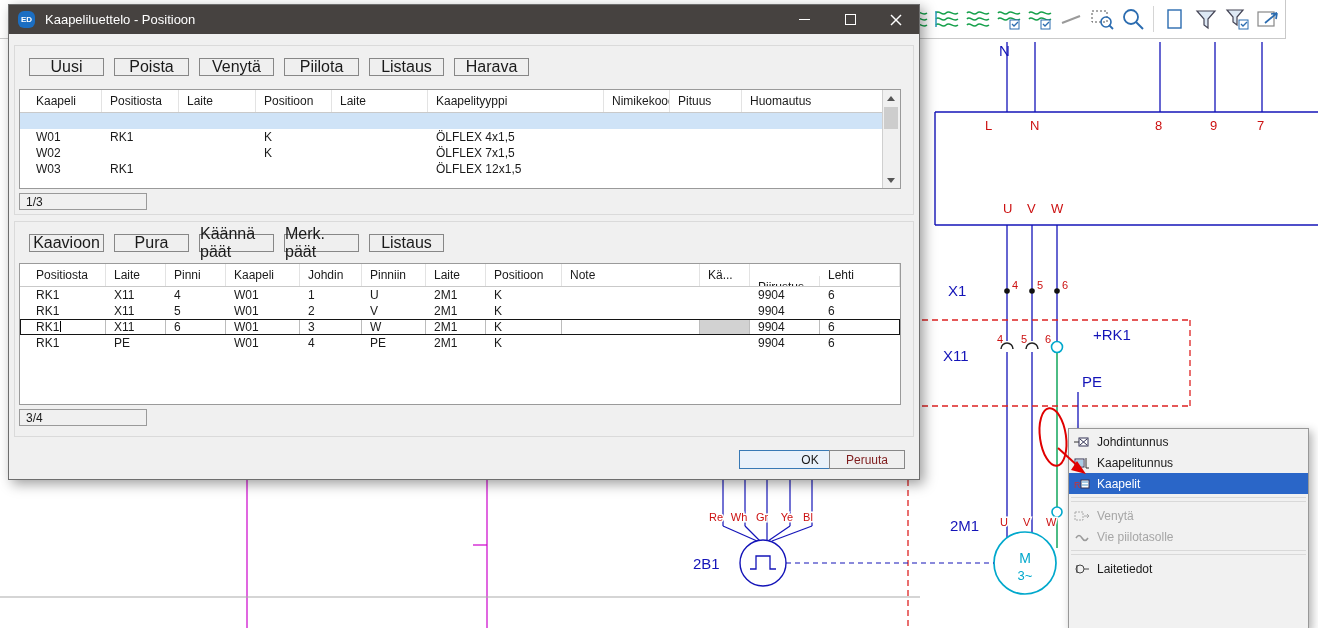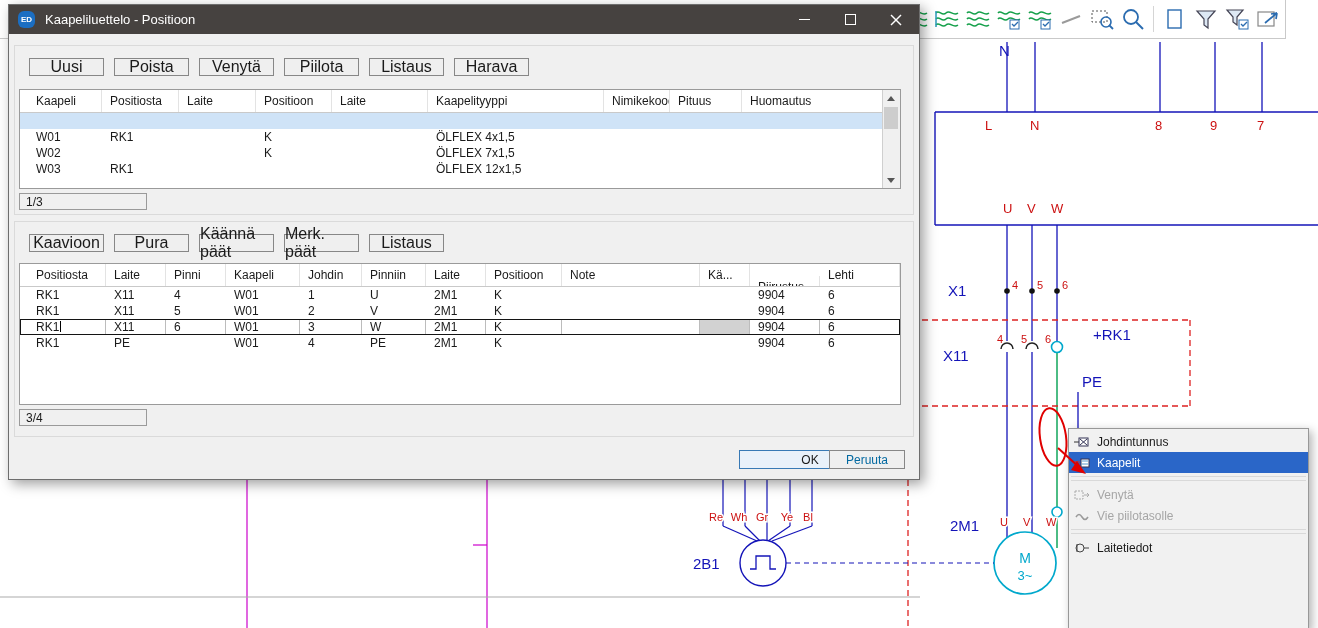--- a/index.html
+++ b/index.html
@@ -37,21 +37,21 @@
   #panel2{left:5px;top:216px;width:898px;height:214px;}
 
   .btnrow{position:absolute;display:flex;gap:10px;}
   #btnrow1{left:20px;top:53px;}
   #btnrow2{left:20px;top:229px;}
   .btn{width:75px;height:18px;background:#efefef;border:1px solid #878787;font-size:16px;color:#1a1a1a;
        display:flex;align-items:center;justify-content:center;box-sizing:border-box;}
   .btn-ok{position:absolute;left:730px;top:445px;width:96px;height:19px;background:#e9f1fa;border:1px solid #3879b5;
           font-size:12px;color:#1a1a1a;display:flex;align-items:center;justify-content:center;box-sizing:border-box;padding-left:46px;}
   .btn-cancel{position:absolute;left:820px;top:445px;width:76px;height:19px;background:#efefef;border:1px solid #878787;
-          font-size:12px;color:#0369a1;display:flex;align-items:center;justify-content:center;box-sizing:border-box;}
+          font-size:12px;color:#7f1d1d;display:flex;align-items:center;justify-content:center;box-sizing:border-box;}
 
   .grid{position:absolute;background:#ffffff;border:1px solid #9a9a9a;overflow:hidden;}
   #table1{left:10px;top:84px;width:880px;height:98px;}
   #table2{left:10px;top:258px;width:880px;height:140px;}
   .thead{display:flex;height:22px;border-bottom:1px solid #c9c9c9;background:#ffffff;}
   .th{font-size:12px;color:#1a1a1a;padding:4px 0 0 8px;box-sizing:border-box;border-right:1px solid #e3e3e3;
       white-space:nowrap;overflow:hidden;flex:0 0 auto;}
   .tr{display:flex;height:16px;box-sizing:border-box;}
   .td{font-size:12px;color:#1a1a1a;padding:1px 0 0 8px;box-sizing:border-box;white-space:nowrap;overflow:hidden;flex:0 0 auto;}
   .th:first-child,.td:first-child{padding-left:16px;}
@@ -466,20 +466,32 @@
           <span class="mi-icon">
             <svg width="16" height="16">
               <line x1="0" y1="8" x2="5" y2="8" stroke="#333"></line>
               <rect x="5" y="4" width="9" height="8" fill="#fff" stroke="#335"></rect>
               <line x1="6" y1="5" x2="13" y2="11" stroke="#335"></line>
               <line x1="13" y1="5" x2="6" y2="11" stroke="#335"></line>
             </svg>
           </span>
           <span class="mi-label">Johdintunnus</span>
         </div>
+        <div class="menu-item">
+          <span class="mi-icon">
+            <svg width="16" height="16">
+              <rect x="1" y="4" width="9" height="8" fill="#fff" stroke="#335"></rect>
+              <line x1="2" y1="6" x2="9" y2="6" stroke="#5599cc"></line>
+              <line x1="2" y1="8" x2="9" y2="8" stroke="#5599cc"></line>
+              <line x1="2" y1="10" x2="9" y2="10" stroke="#5599cc"></line>
+              <path d="M12,3 v10 h3" fill="none" stroke="#333"></path>
+            </svg>
+          </span>
+          <span class="mi-label">Kaapelitunnus</span>
+        </div>
         <div class="menu-item highlighted">
           <span class="mi-icon">
             <svg width="16" height="16">
               <text x="0" y="12" font-size="9" fill="#cc3333" font-family="Liberation Sans,sans-serif">R</text>
               <rect x="7" y="4" width="8" height="8" fill="#fff" stroke="#335"></rect>
               <line x1="8" y1="6" x2="14" y2="6" stroke="#5599cc"></line>
               <line x1="8" y1="9" x2="14" y2="9" stroke="#5599cc"></line>
             </svg>
           </span>
           <span class="mi-label">Kaapelit</span>

